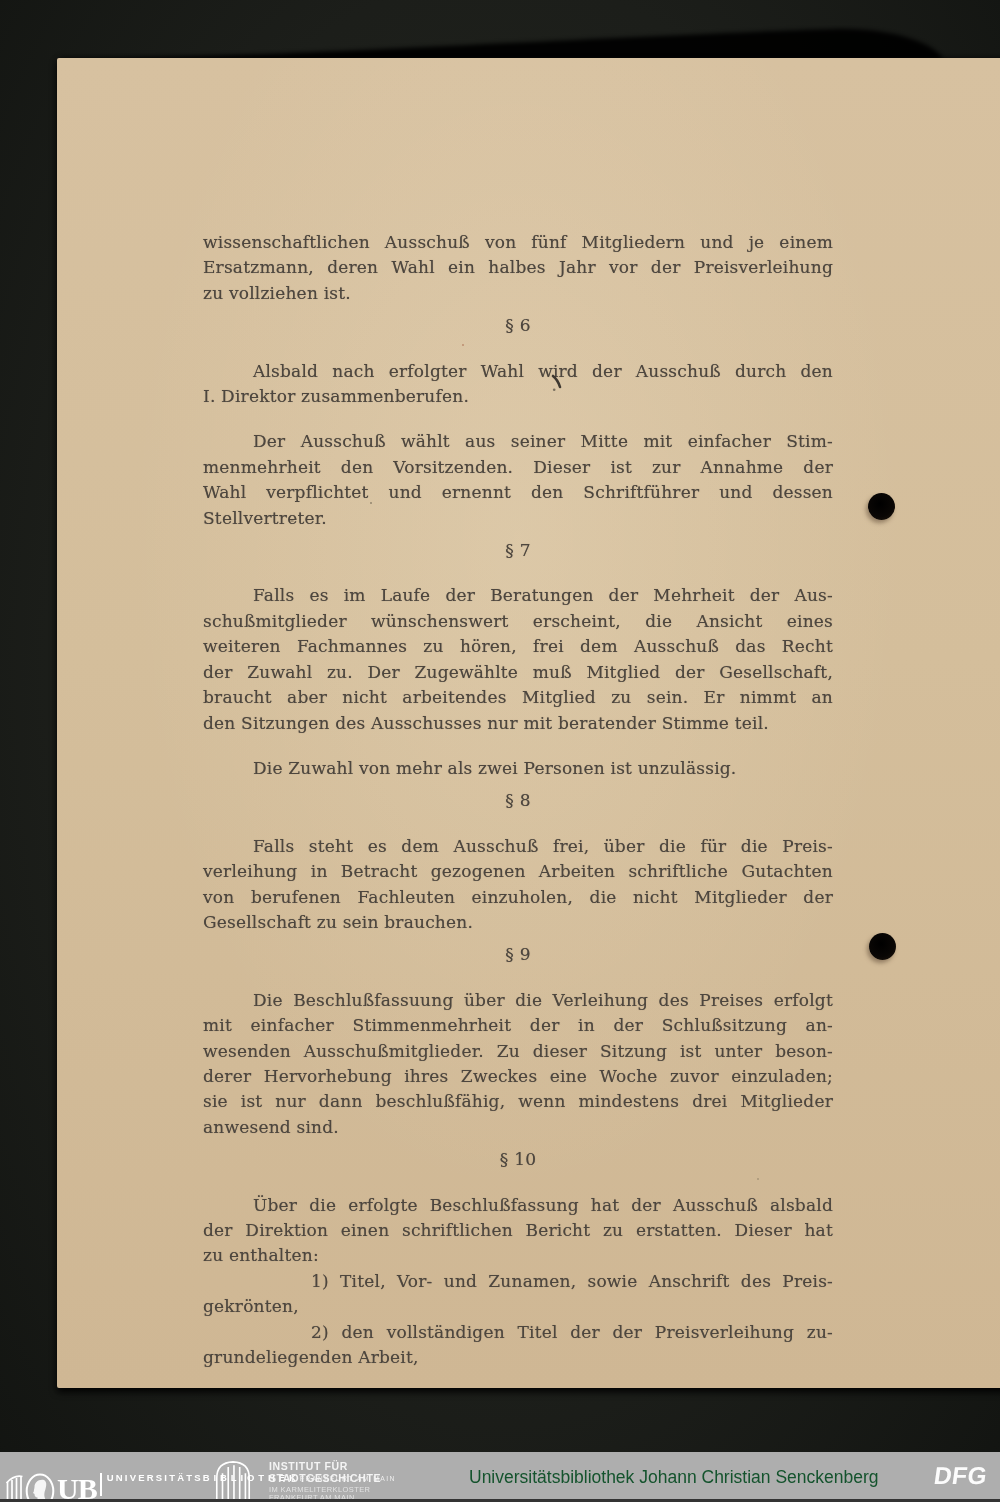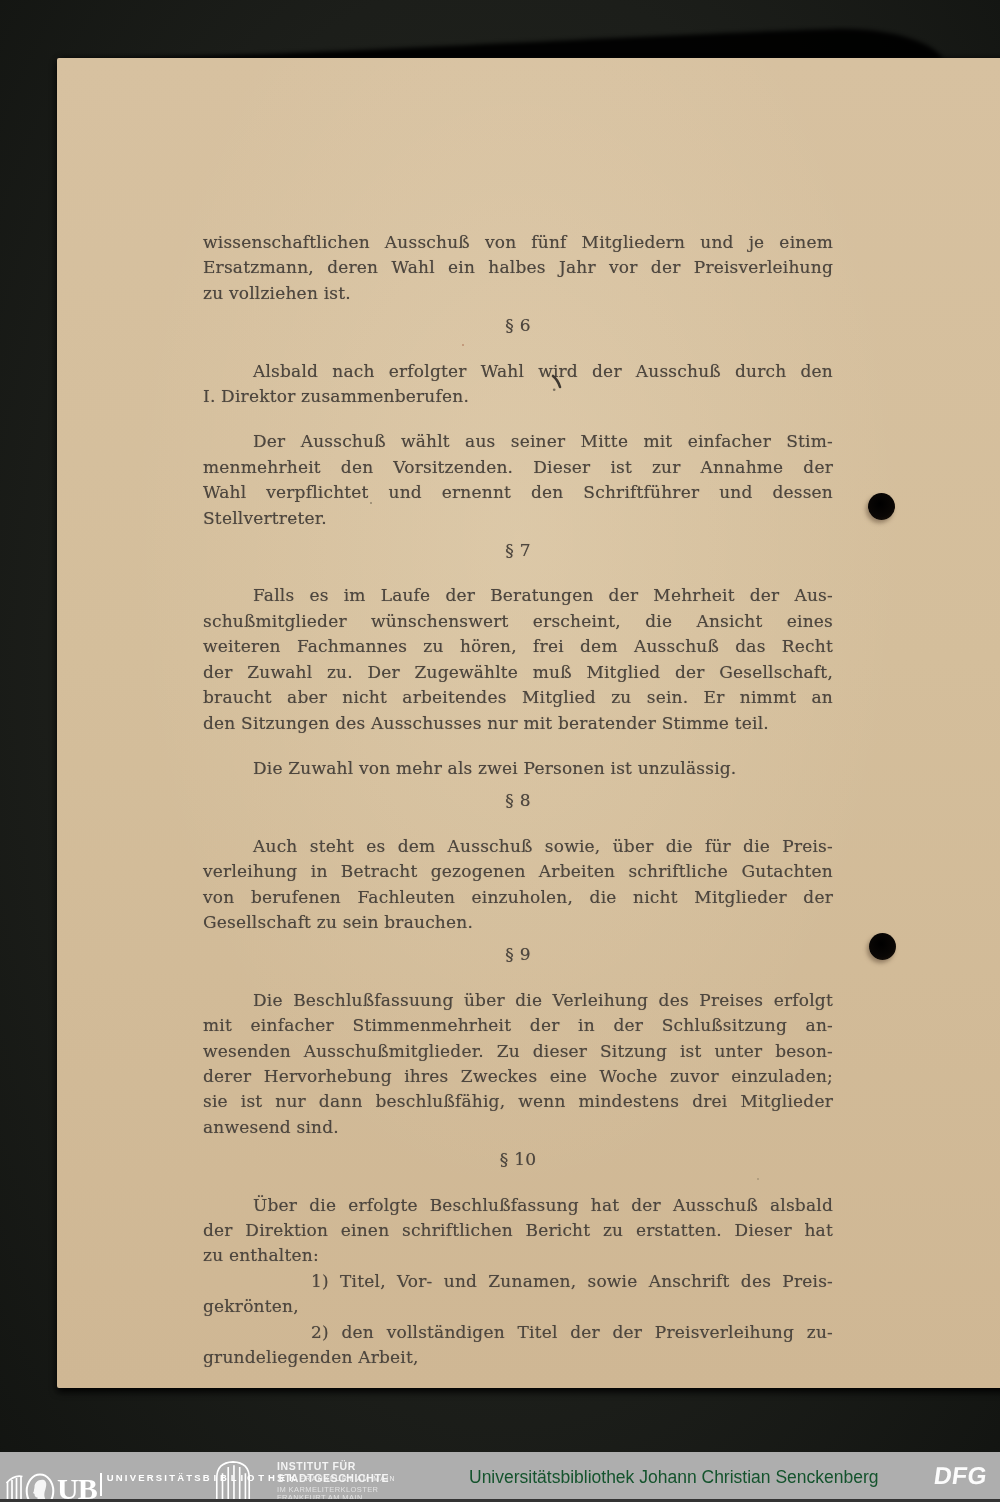--- a/index.html
+++ b/index.html
@@ -51,21 +51,21 @@
     font-family:"Liberation Sans", sans-serif;
   }
   .footer::after{content:"";position:absolute;left:0;bottom:0;width:100%;height:3px;background:#343434;}
   .ub-logo{position:absolute;left:6px;top:21px;height:36px;display:flex;align-items:flex-start;cursor:pointer;}
   .ub-abbr{font-family:"Liberation Serif",serif;font-weight:bold;font-size:30px;line-height:32px;letter-spacing:-1px;color:#fff;margin-left:2px;}
   .ub-sep{width:2px;height:23px;background:#fff;margin:0 5px 2px 3px;}
   .ub-text{display:flex;flex-direction:row;justify-content:flex-end;padding-bottom:2px;}
   .ub-line1{font-weight:700;font-size:9.5px;letter-spacing:2.2px;line-height:10.5px;color:#fff;}
   .ub-line2{font-weight:700;font-size:9.5px;letter-spacing:3.9px;line-height:10.5px;color:#fff;}
   .ub-line3{font-weight:400;font-size:6.8px;letter-spacing:1.45px;line-height:8px;margin-top:2px;color:#eee;}
-  .inst-logo{position:absolute;left:213px;top:7px;display:flex;gap:24px;cursor:pointer;}
+  .inst-logo{position:absolute;left:213px;top:7px;display:flex;gap:16px;cursor:pointer;}
   .inst-text{display:flex;flex-direction:column;padding-top:2px;}
   .inst-b{font-weight:700;font-size:10.5px;letter-spacing:.6px;line-height:10.5px;color:#f4f4f4;}
   .inst-b + .inst-b{margin-top:1px;}
   .inst-s{font-weight:400;font-size:7.5px;letter-spacing:.4px;line-height:8px;color:#e2e2e2;}
   .inst-s.first{margin-top:3px;}
   .attribution{position:absolute;left:443px;top:15px;font-size:17.5px;color:#14532d;margin-left:26px;}
   .dfg{position:absolute;left:934px;top:10px;font-weight:700;font-size:24.5px;letter-spacing:.5px;
        transform:skewX(-8deg);color:#fcfcfc;cursor:pointer;}
 </style>
 </head>
@@ -107,21 +107,21 @@
         <div class="line j">weiteren Fachmannes zu hören, frei dem Ausschuß das Recht</div>
         <div class="line j">der Zuwahl zu. Der Zugewählte muß Mitglied der Gesellschaft,</div>
         <div class="line j">braucht aber nicht arbeitendes Mitglied zu sein. Er nimmt an</div>
         <div class="line">den Sitzungen des Ausschusses nur mit beratender Stimme teil.</div>
       </div>
       <div class="para">
         <div class="line ind1">Die Zuwahl von mehr als zwei Personen ist unzulässig.</div>
       </div>
       <div class="section-heading">§ 8</div>
       <div class="para">
-        <div class="line j ind1">Auch steht es dem Ausschuß sowie, über die für die Preis-</div>
+        <div class="line j ind1">Falls steht es dem Ausschuß frei, über die für die Preis-</div>
         <div class="line j">verleihung in Betracht gezogenen Arbeiten schriftliche Gutachten</div>
         <div class="line j">von berufenen Fachleuten einzuholen, die nicht Mitglieder der</div>
         <div class="line">Gesellschaft zu sein brauchen.</div>
       </div>
       <div class="section-heading">§ 9</div>
       <div class="para">
         <div class="line j ind1">Die Beschlußfassuung über die Verleihung des Preises erfolgt</div>
         <div class="line j">mit einfacher Stimmenmehrheit der in der Schlußsitzung an-</div>
         <div class="line j">wesenden Ausschußmitglieder. Zu dieser Sitzung ist unter beson-</div>
         <div class="line j">derer Hervorhebung ihres Zweckes eine Woche zuvor einzuladen;</div>

